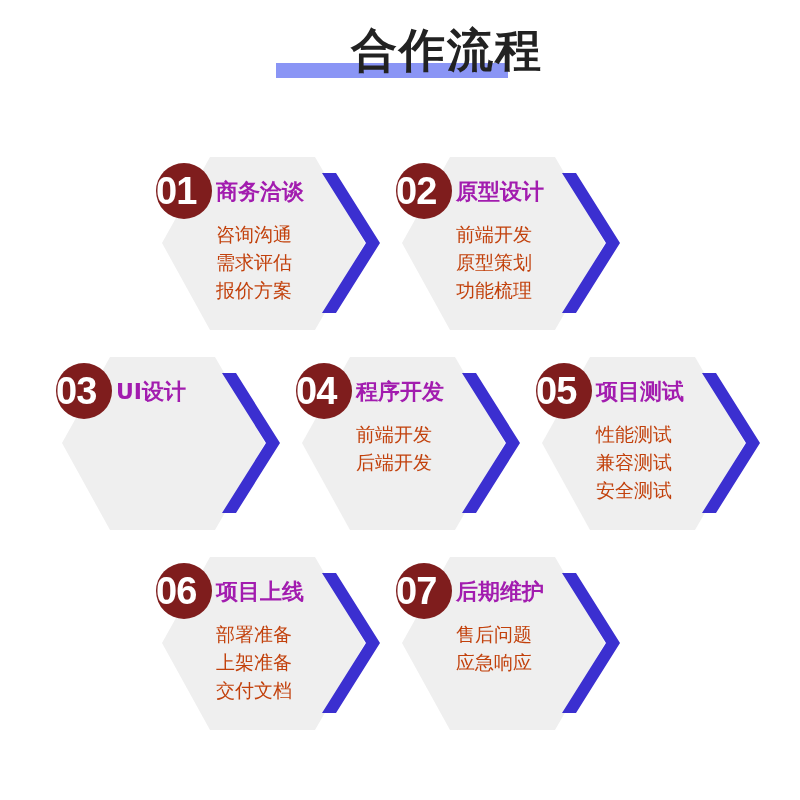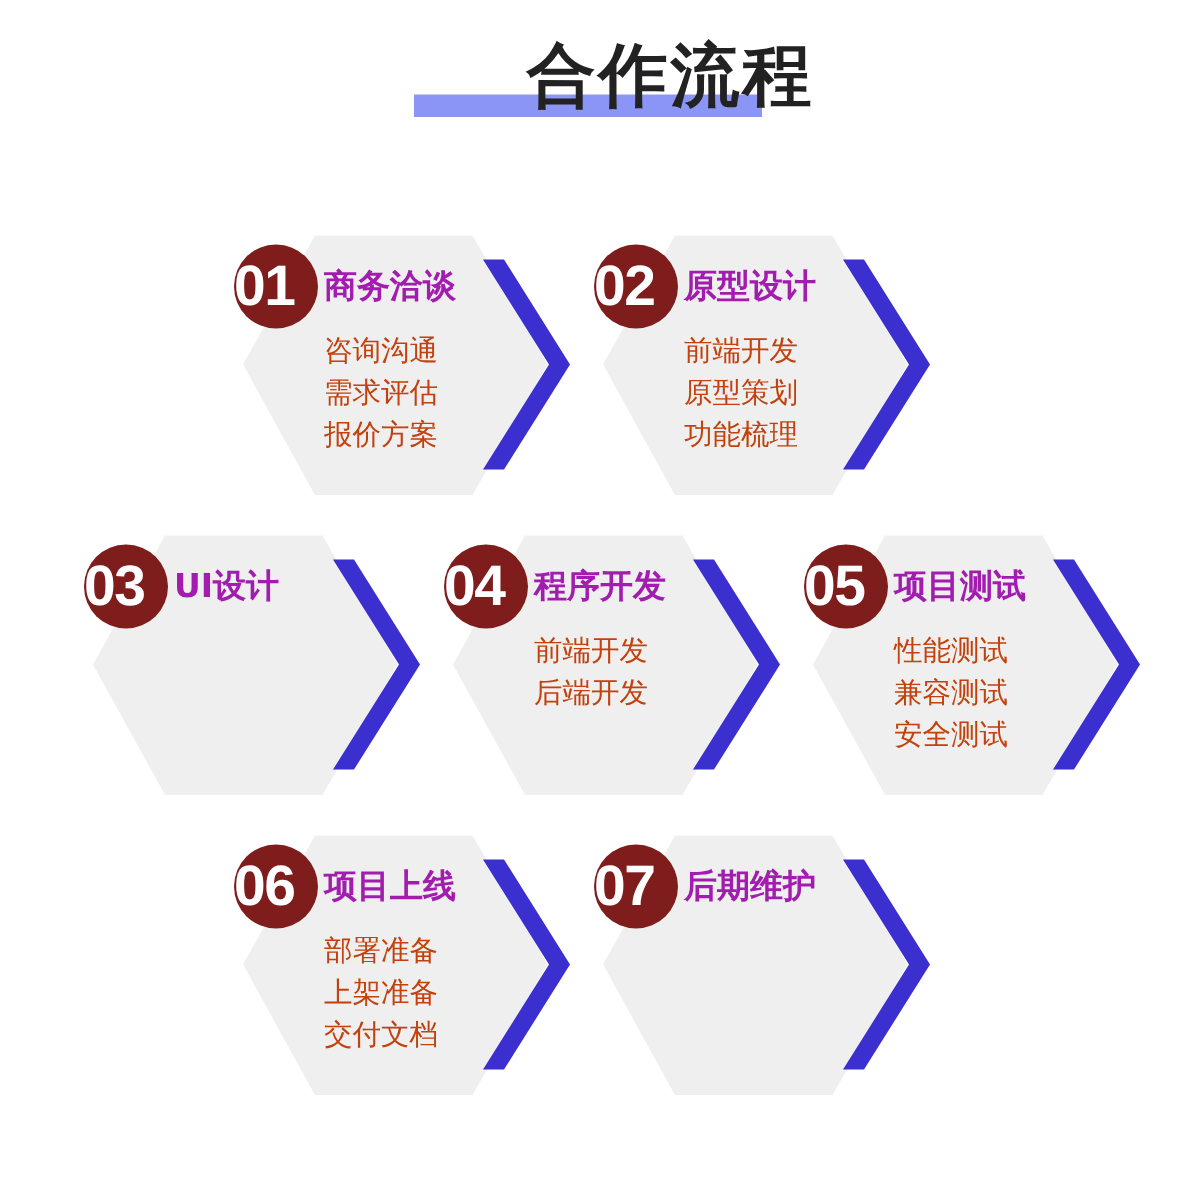--- a/index.html
+++ b/index.html
@@ -108,14 +108,18 @@
         <li>交付文档</li>
       </ul>
     </div>
     <div class="card" style="left: 390px; top: 550px;">
       <svg class="shape" width="230" height="180" viewBox="0 0 230 180">
         <polygon points="60,7 165,7 215,93 165,180 60,180 12,93" fill="#efefef"></polygon>
         <polygon points="172,23 186,23 230,93 186,163 172,163 216,93" fill="#3b2fd0"></polygon>
       </svg>
       <div class="badge">07</div>
       <div class="card-title">后期维护</div>
+      <ul class="card-items">
+        <li>售后问题</li>
+        <li>应急响应</li>
+      </ul>
     </div>
   </div>
 
 </body></html>

